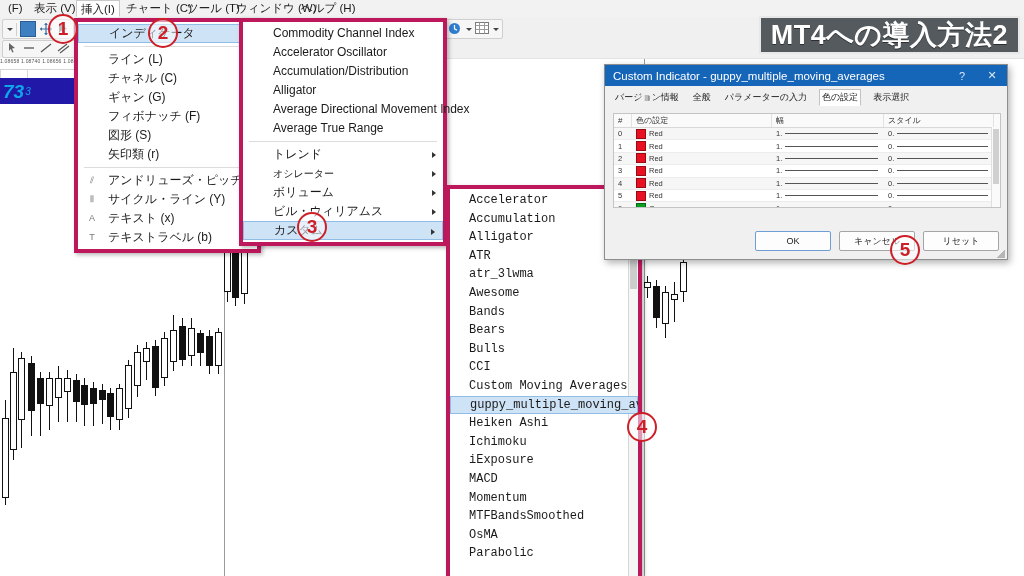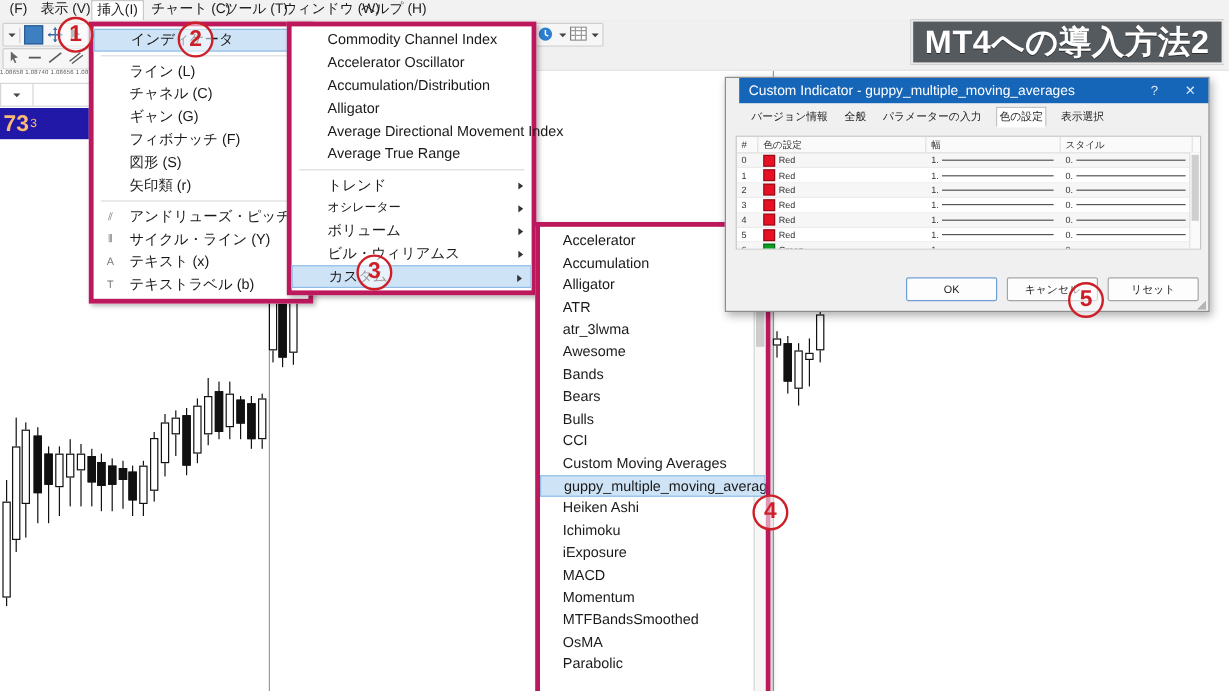--- a/index.html
+++ b/index.html
@@ -45,22 +45,22 @@
     overflow:hidden;background:#fff;
   }
   .lotrow{
     position:absolute;left:0;top:69px;width:232px;height:20px;
     background:#ffffff;border:1px solid #d6d6d6;box-sizing:border-box;display:flex;align-items:center;
   }
   .lotcombo{width:26px;height:18px;border-right:1px solid #d6d6d6;display:flex;align-items:center;justify-content:center;}
   .lotcombo:after{content:"";border-left:3px solid transparent;border-right:3px solid transparent;border-top:3px solid #444;}
   .lotval{flex:1;text-align:right;padding-right:6px;font-size:12px;color:#111;}
   .bidbox{
-    position:absolute;left:0;top:90px;width:112px;height:26px;background:#2118a8;color:#fdba74;
-    display:flex;align-items:center;padding-left:3px;box-sizing:border-box;
+    position:absolute;left:0;top:78px;width:112px;height:26px;background:#2118a8;color:#0ea5e9;
+    display:flex;align-items:center;padding-left:3px;box-sizing:border-box;font-style:italic;
   }
   .bidbox .big{font-size:19px;font-weight:bold;line-height:19px;}
   .bidbox .sup{font-size:10px;vertical-align:super;margin-left:1px;}
   .askbox{
     position:absolute;left:114px;top:90px;width:118px;height:26px;background:#2118a8;color:#fff;
     display:flex;align-items:center;justify-content:flex-end;padding-right:4px;box-sizing:border-box;
     font-size:13px;font-weight:bold;
   }
 
   
@@ -98,32 +98,31 @@
   .menu .row .arrow{
     position:absolute;right:7px;top:7px;width:0;height:0;
     border-top:3.5px solid transparent;border-bottom:3.5px solid transparent;border-left:4px solid #333;
   }
   .menu .sep{height:1px;background:#dcdcdc;margin:3px 6px;}
   .menu .ic{position:absolute;left:7px;top:3px;width:14px;height:13px;font-size:9px;color:#777;text-align:center;line-height:13px;}
   .menu .small{font-size:10px;}
 
   #menu-insert{left:74px;top:18px;width:187px;}
   #menu-indicators{left:239px;top:18px;width:208px;}
-  #menu-custom{left:446px;top:185px;width:196px;height:391px;overflow:hidden;border-bottom:none;}
+  #menu-custom{left:446px;top:185px;width:196px;height:391px;overflow:hidden;border-bottom:none;font-family:Liberation Mono, monospace;}
   #menu-custom .row{padding-left:19px;height:18.6px;line-height:18.6px;}
   #menu-custom .row.hl{line-height:16.6px;}
   #menu-custom .scroll{position:absolute;right:0;top:0;bottom:0;width:9px;background:#f6f6f6;border-left:1px solid #d6d6d6;}
   #menu-custom .scroll .thumb{position:absolute;left:1px;right:1px;top:30px;height:70px;background:#cdcdcd;}
 
   
   .dialog{
     position:absolute;left:604px;top:64px;width:404px;height:196px;
     background:#f0f0f0;border:1px solid #8d8d8d;box-shadow:2px 3px 7px rgba(0,0,0,.3);
     box-sizing:border-box;
-    padding-left:11px;
   }
   .dlg-title{
     height:21px;background:#1565b8;color:#fff;display:flex;align-items:center;
     padding-left:8px;font-size:11.5px;position:relative;
   }
   .dlg-title .tbtns{position:absolute;right:0;top:0;height:21px;display:flex;}
   .dlg-title .tb{width:30px;height:21px;display:flex;align-items:center;justify-content:center;font-size:11px;color:#dbe8f6;}
   .dlg-tabs{height:18px;display:flex;align-items:center;gap:10px;padding:2px 8px 0 8px;font-size:9px;color:#222;}
   .dlg-tabs .tab{padding:1px 2px;white-space:nowrap;text-align:right;}
   .dlg-tabs .tab.sel{background:#ffffff;border:1px solid #c3c3c3;border-bottom:1px solid #fff;}

